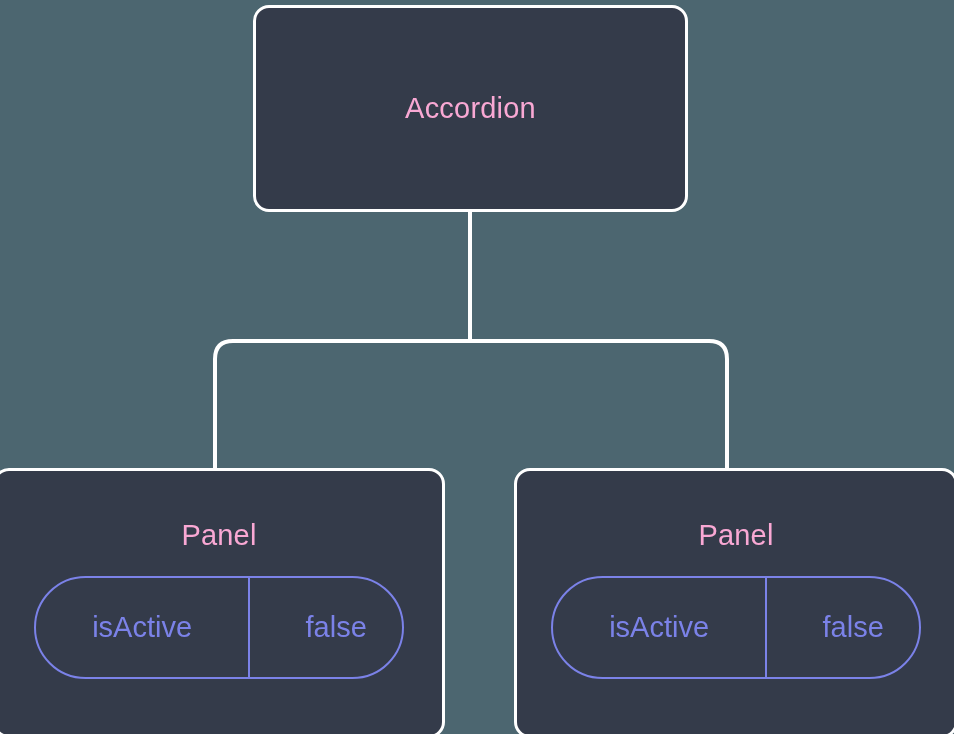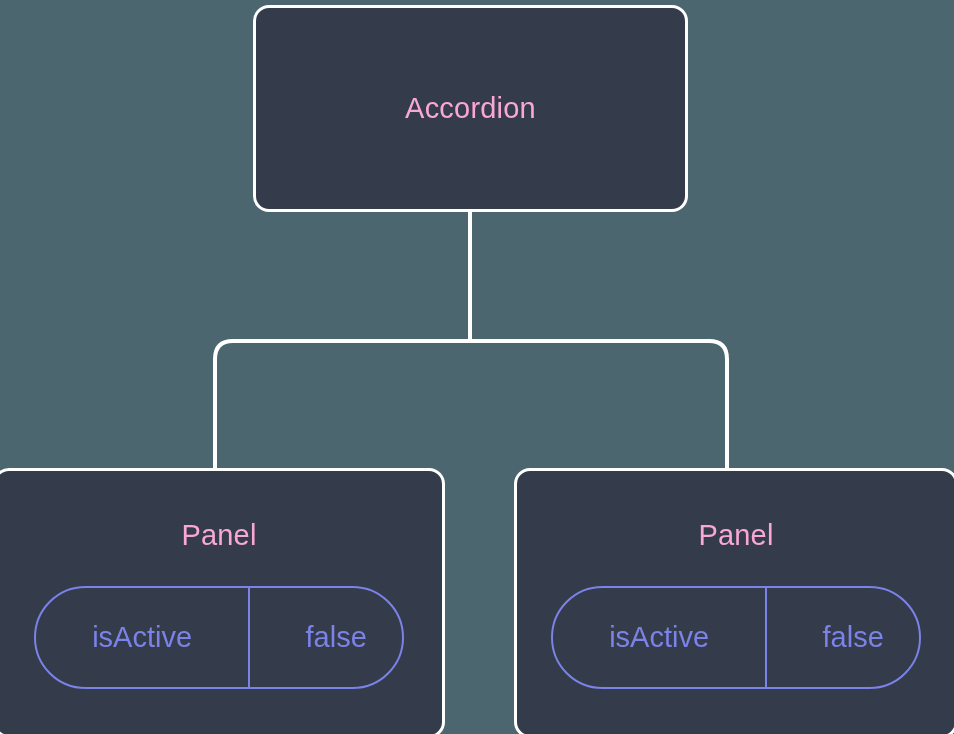--- a/index.html
+++ b/index.html
@@ -76,21 +76,21 @@
     left: -7px;
     width: 452px;
   }
   #node-panel-right {
     left: 514px;
     width: 444px;
   }
 
   
   .state-pill {
-    margin-top: 36px;
+    margin-top: 26px;
     box-sizing: border-box;
     height: 103px;
     width: 370px;
     border: 2px solid #7b82e8;
     border-radius: 52px;
     display: flex;
     align-items: stretch;
     overflow: hidden;
   }
   .pill-key,

